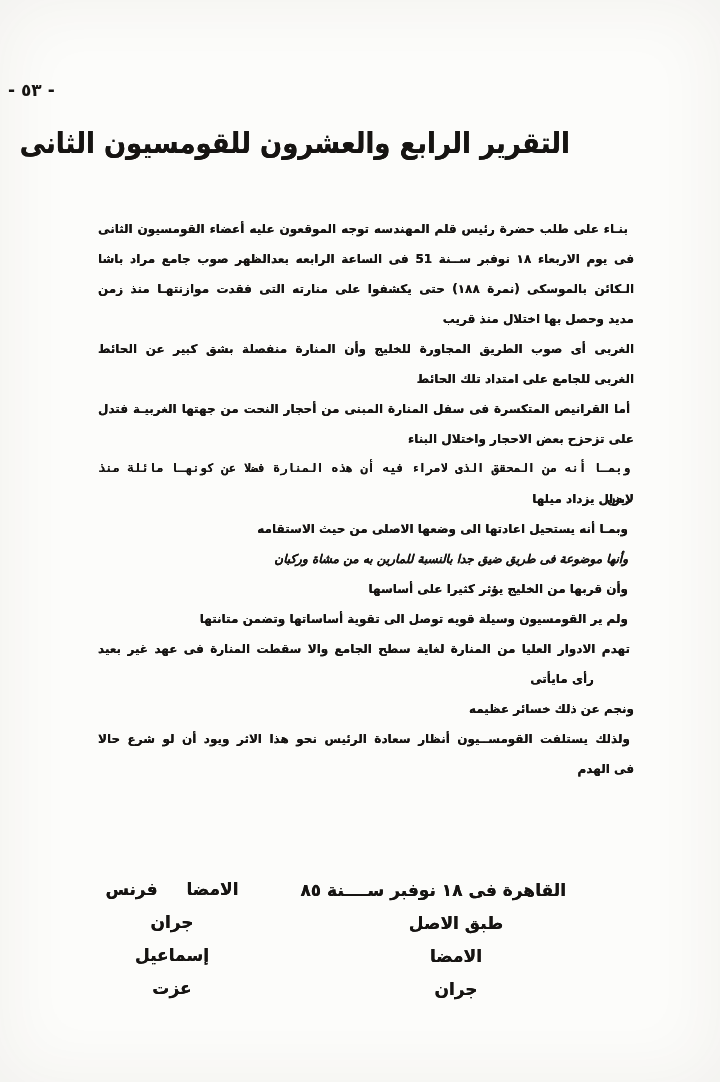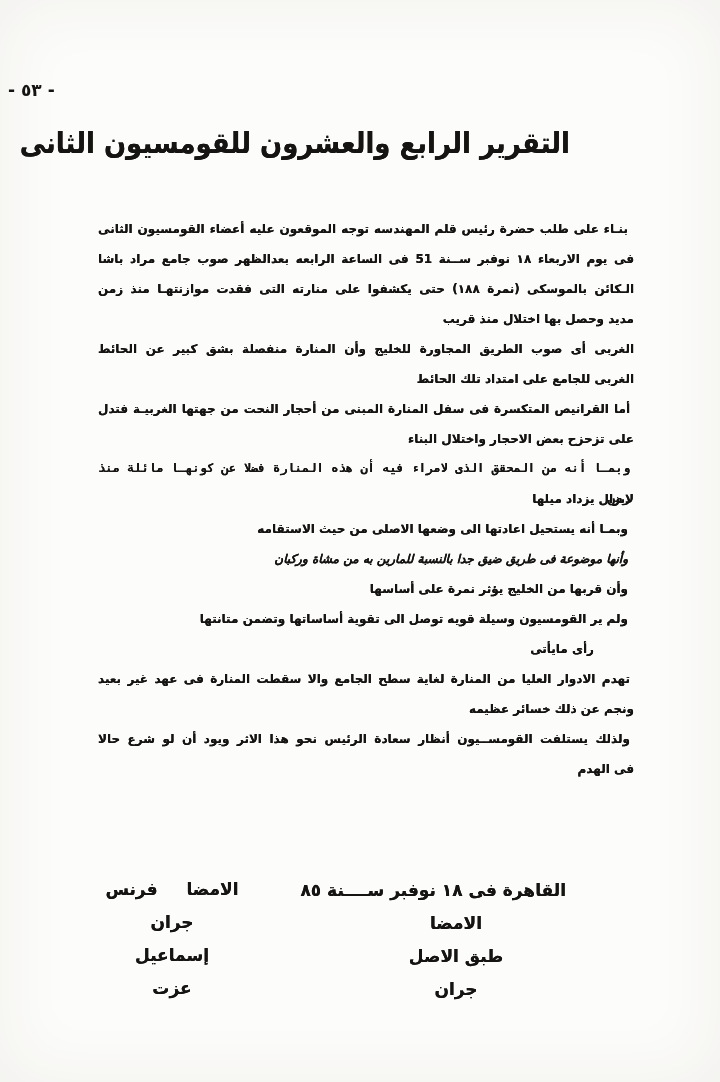--- a/index.html
+++ b/index.html
@@ -50,33 +50,33 @@
       <div class="line full">الـكائن بالموسكى (نمرة ١٨٨) حتى يكشفوا على منارته التى فقدت موازنتهـا منذ زمن</div>
       <div class="line">مديد وحصل بها اختلال منذ قريب</div>
       <div class="line full">الغربى أى صوب الطريق المجاورة للخليج وأن المنارة منفصلة بشق كبير عن الحائط</div>
       <div class="line">الغربى للجامع على امتداد تلك الحائط</div>
       <div class="line full" style="padding-right: 4px;">أما القرانيص المتكسرة فى سفل المنارة المبنى من أحجار النحت من جهتها الغربيـة فتدل</div>
       <div class="line">على تزحزح بعض الاحجار واختلال البناء</div>
       <div class="line full" style="padding-right: 4px; font-family: Liberation Mono, monospace;">وبمـا أنه من المحقق الذى لامراء فيه أن هذه المنارة فضلا عن كونهـا مائلة منذ زمن</div>
       <div class="line">لايزال يزداد ميلها</div>
       <div class="line" style="padding-right: 6px;">وبمـا أنه يستحيل اعادتها الى وضعها الاصلى من حيث الاستقامه</div>
       <div class="line" style="padding-right: 6px; font-style: italic;">وأنها موضوعة فى طريق ضيق جدا بالنسبة للمارين به من مشاة وركبان</div>
-      <div class="line" style="padding-right: 6px;">وأن قربها من الخليج يؤثر نمرة على أساسها</div>
+      <div class="line" style="padding-right: 6px;">وأن قربها من الخليج يؤثر كثيرا على أساسها</div>
       <div class="line" style="padding-right: 6px;">ولم ير القومسيون وسيلة قويه توصل الى تقوية أساساتها وتضمن متانتها</div>
+      <div class="line full" style="padding-right: 4px;">تهدم الادوار العليا من المنارة لغاية سطح الجامع والا سقطت المنارة فى عهد غير بعيد</div>
       <div class="line" style="padding-right: 40px;">رأى مايأتى</div>
-      <div class="line full" style="padding-right: 4px;">تهدم الادوار العليا من المنارة لغاية سطح الجامع والا سقطت المنارة فى عهد غير بعيد</div>
       <div class="line">ونجم عن ذلك خسائر عظيمه</div>
       <div class="line full" style="padding-right: 4px;">ولذلك يستلفت القومســيون أنظار سعادة الرئيس نحو هذا الاثر ويود أن لو شرع حالا</div>
       <div class="line">فى الهدم</div>
     </div>
   <div class="footer">
     <div class="footer-col right">
         <div class="footer-item">القاهرة فى ١٨ نوفبر ســــنة ٨٥</div>
+        <div class="footer-item">طبق الاصل</div>
         <div class="footer-item">الامضا</div>
-        <div class="footer-item">طبق الاصل</div>
         <div class="footer-item">جران</div>
       </div>
     <div class="footer-col left">
         <div class="footer-item">الامضا   فرنس</div>
         <div class="footer-item">جران</div>
         <div class="footer-item">إسماعيل</div>
         <div class="footer-item">عزت</div>
       </div>
   </div>
 </div>

